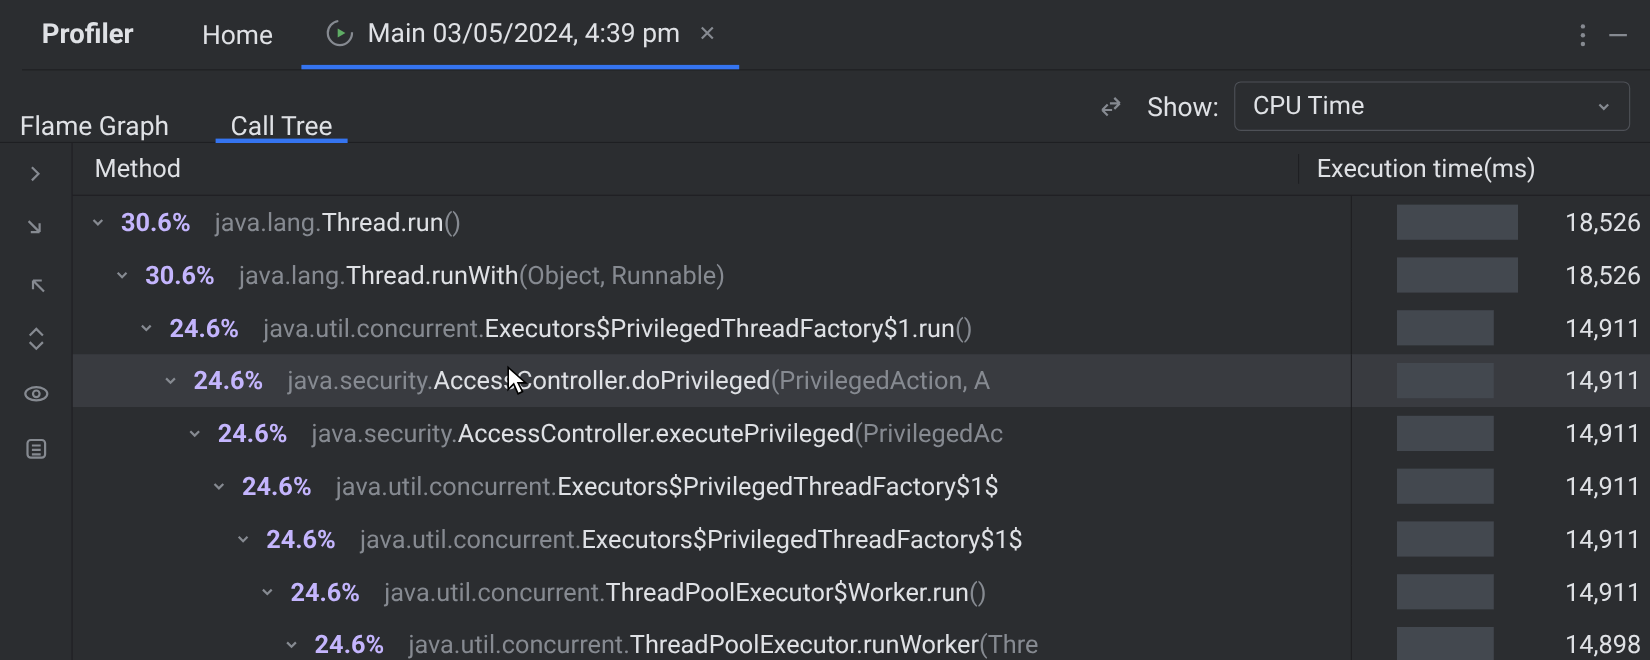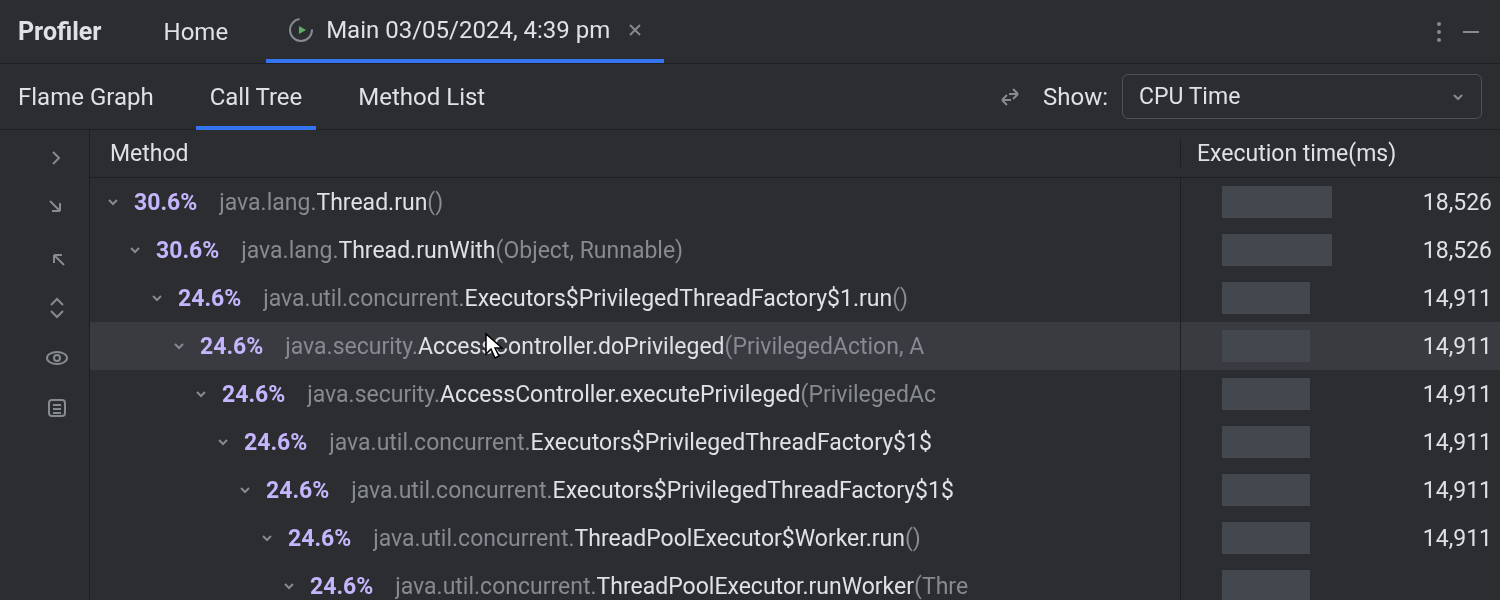--- a/index.html
+++ b/index.html
@@ -13,31 +13,32 @@
   overflow: hidden;
 }
 
 
 .header {
   display: flex;
   align-items: center;
   height: 64px;
   padding: 0 18px;
   border-bottom: 1px solid #1e1f22;
+  margin-left: 20px;
 }
 .header-title {
   font-weight: 700;
   font-size: 25px;
   color: #dfe1e5;
 }
 .header-tabs {
   display: flex;
   align-items: center;
   margin-left: 40px;
-  gap: 16px;
+  gap: 4px;
   height: 100%;
   text-align: right;
 }
 .header-tab {
   display: flex;
   align-items: center;
   padding: 0 22px;
   height: 100%;
   position: relative;
   color: #dfe1e5;
@@ -67,21 +68,21 @@
 
 .view-tabs-row {
   display: flex;
   align-items: center;
   height: 66px;
   padding: 0 18px;
   border-bottom: 1px solid #1e1f22;
 }
 .view-tab {
   display: flex;
-  align-items: center;
+  align-items: flex-end;
   padding: 0 28px;
   height: 100%;
   color: #dfe1e5;
   font-size: 24px;
   position: relative;
 }
 .view-tab.active::after {
   content: "";
   position: absolute;
   left: 14px; right: 14px; bottom: -1px;
@@ -101,21 +102,20 @@
   width: 360px;
   justify-content: space-between;
   font-size: 23px;
 }
 .chevron-down { color: #868a91; }
 
 
 .main {
   display: flex;
   height: calc(600px - 64px - 66px);
-  margin-left: 24px;
 }
 .sidebar {
   width: 66px;
   border-right: 1px solid #1e1f22;
   display: flex;
   flex-direction: column;
   padding-top: 4px;
   gap: 2px;
 }
 .sidebar-btn {
@@ -194,21 +194,21 @@
   margin-left: 28px;
   font-size: 23px;
 }
 .cursor-ptr {
   position: absolute;
   left: 394px;
   top: 10px;
   pointer-events: none;
 }
 .row-right {
-  width: 320px;
+  width: 272px;
   display: flex;
   align-items: center;
   height: 100%;
   border-left: 1px solid #1e1f22;
   padding-left: 41px;
 }
 .bar-cell {
   width: 110px;
   height: 100%;
   position: relative;
@@ -268,23 +268,20 @@
     </span>
   </div>
 </div>
 
 <div class="view-tabs-row">
   <div class="view-tab first">
       <span>Flame Graph</span>
     </div>
   <div class="view-tab active">
       <span>Call Tree</span>
-    </div>
-  <div class="view-tab">
-      <span>Method List</span>
     </div>
   <div class="view-spacer"></div>
   <span class="expand-icon">
     <svg width="26" height="26" viewBox="0 0 26 26">
       <path d="M5 16 L10 11 M5 16 L10 21 M5 16 L14 16" stroke="#868a91" stroke-width="2" fill="none"></path>
       <path d="M21 10 L16 5 M21 10 L16 15 M21 10 L12 10" stroke="#868a91" stroke-width="2" fill="none"></path>
     </svg>
   </span>
   <span class="show-label">Show:</span>
   <div class="dropdown">
@@ -499,17 +496,18 @@
                 <path d="M3 5 L7 9 L11 5" stroke="#868a91" stroke-width="2" fill="none"></path>
               </svg>
             </span>
             <span class="pct">24.6%</span>
             <span class="method">java.util.concurrent.<span class="bold">ThreadPoolExecutor.runWorker</span>(Thre</span>
           </div>
           <div class="row-right">
             <div class="bar-cell">
               <div class="bar" style="width: 80%;"></div>
             </div>
+            <div class="time-val">14,898</div>
           </div>
         </div>
       </div>
   </div>
 </div>
 
 </body></html>

